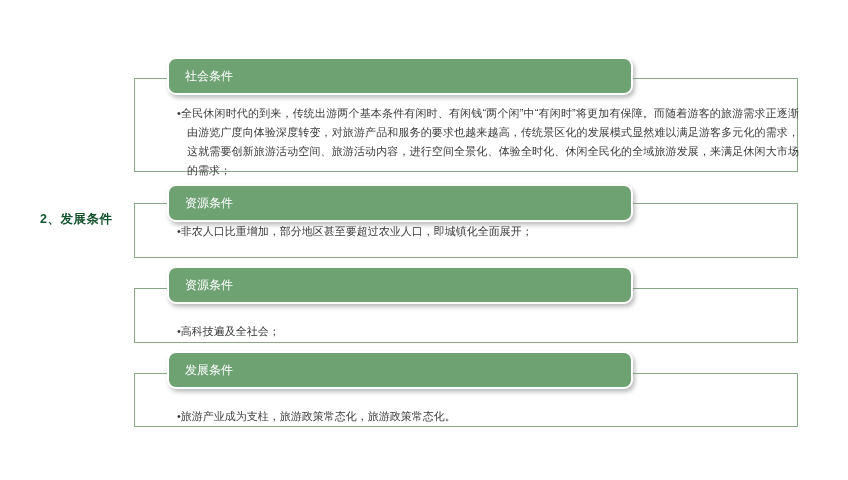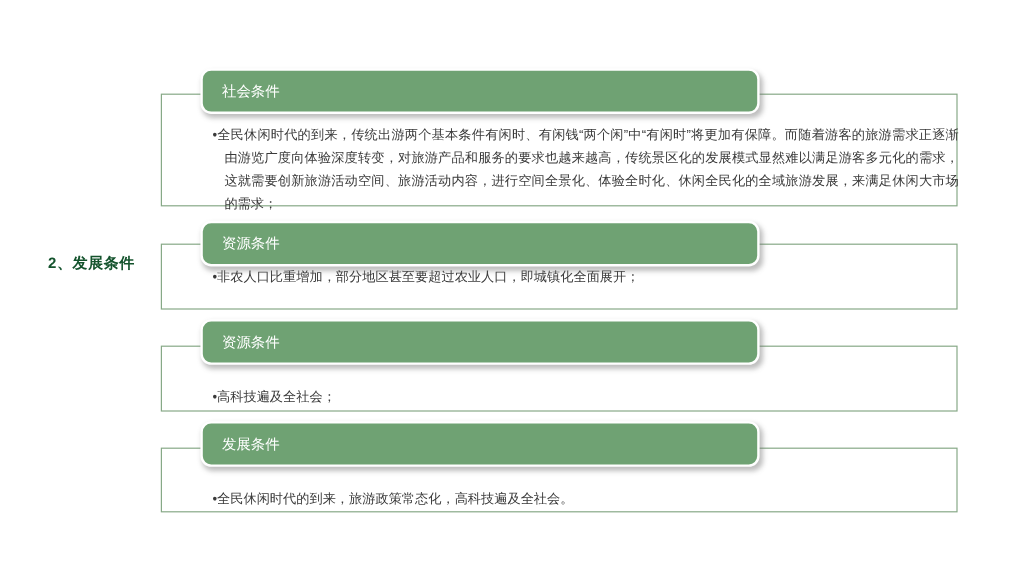--- a/index.html
+++ b/index.html
@@ -83,17 +83,17 @@
       <div class="bullet">高科技遍及全社会；</div>
     </div>
   </div>
 
   <div>
     <div class="branch-rect b4r"></div>
     <div class="branch-header b4h">
       <span>发展条件</span>
     </div>
     <div class="branch-text b4t">
-      <div class="bullet">全民休闲时代的到来，旅游政策常态化，高科技遍及全社会。</div>
+      <div class="bullet">旅游产业成为支柱，旅游政策常态化，旅游政策常态化。</div>
     </div>
   </div>
 
 </div>
 
 </body></html>

